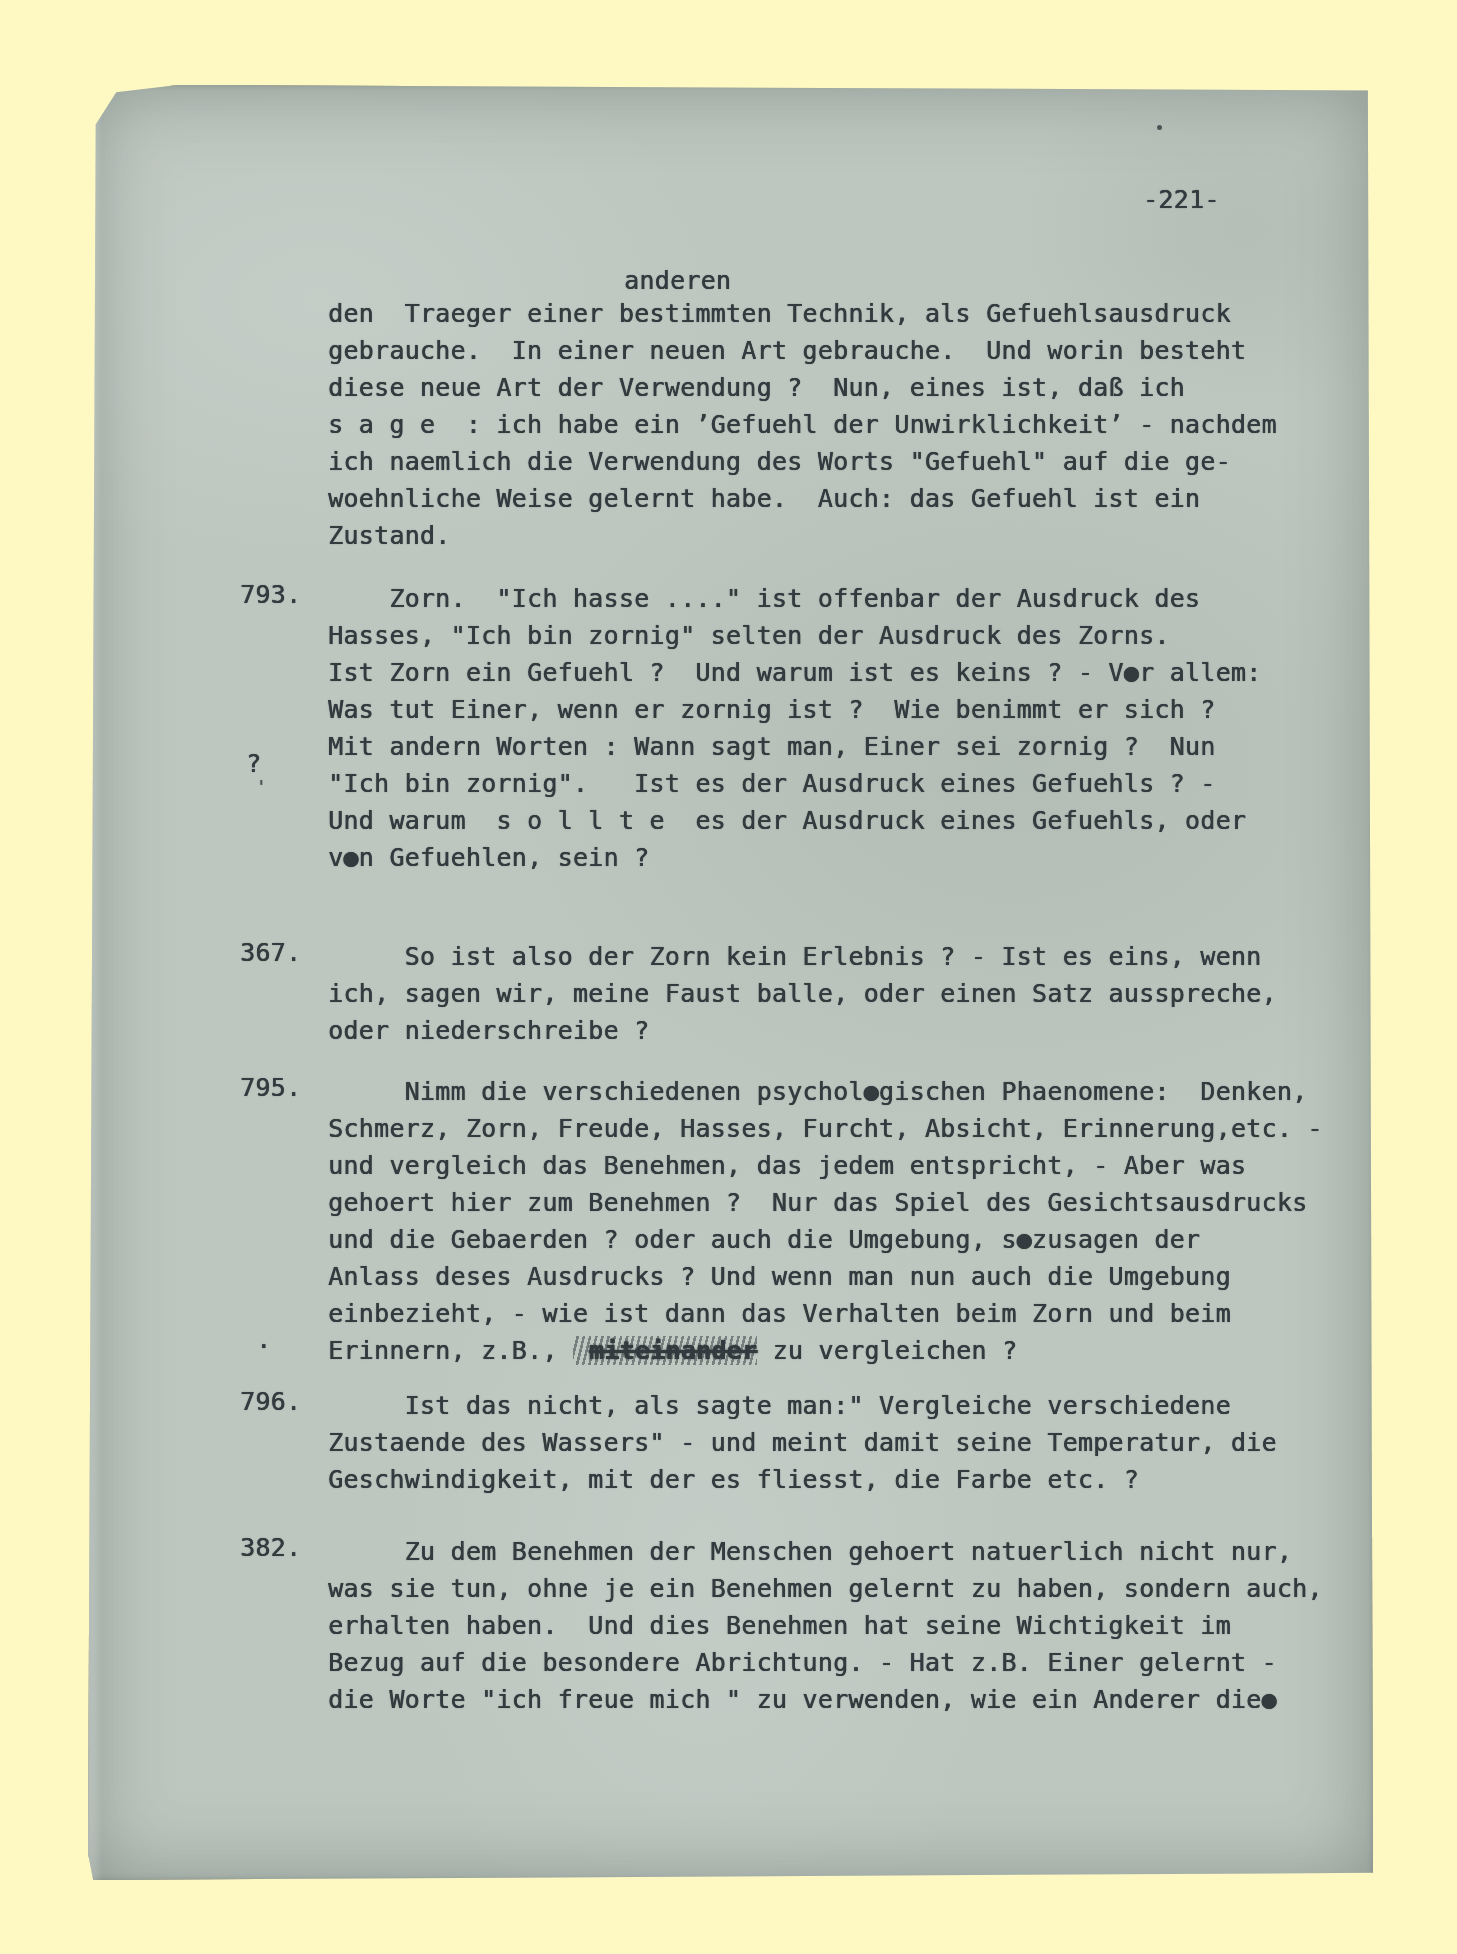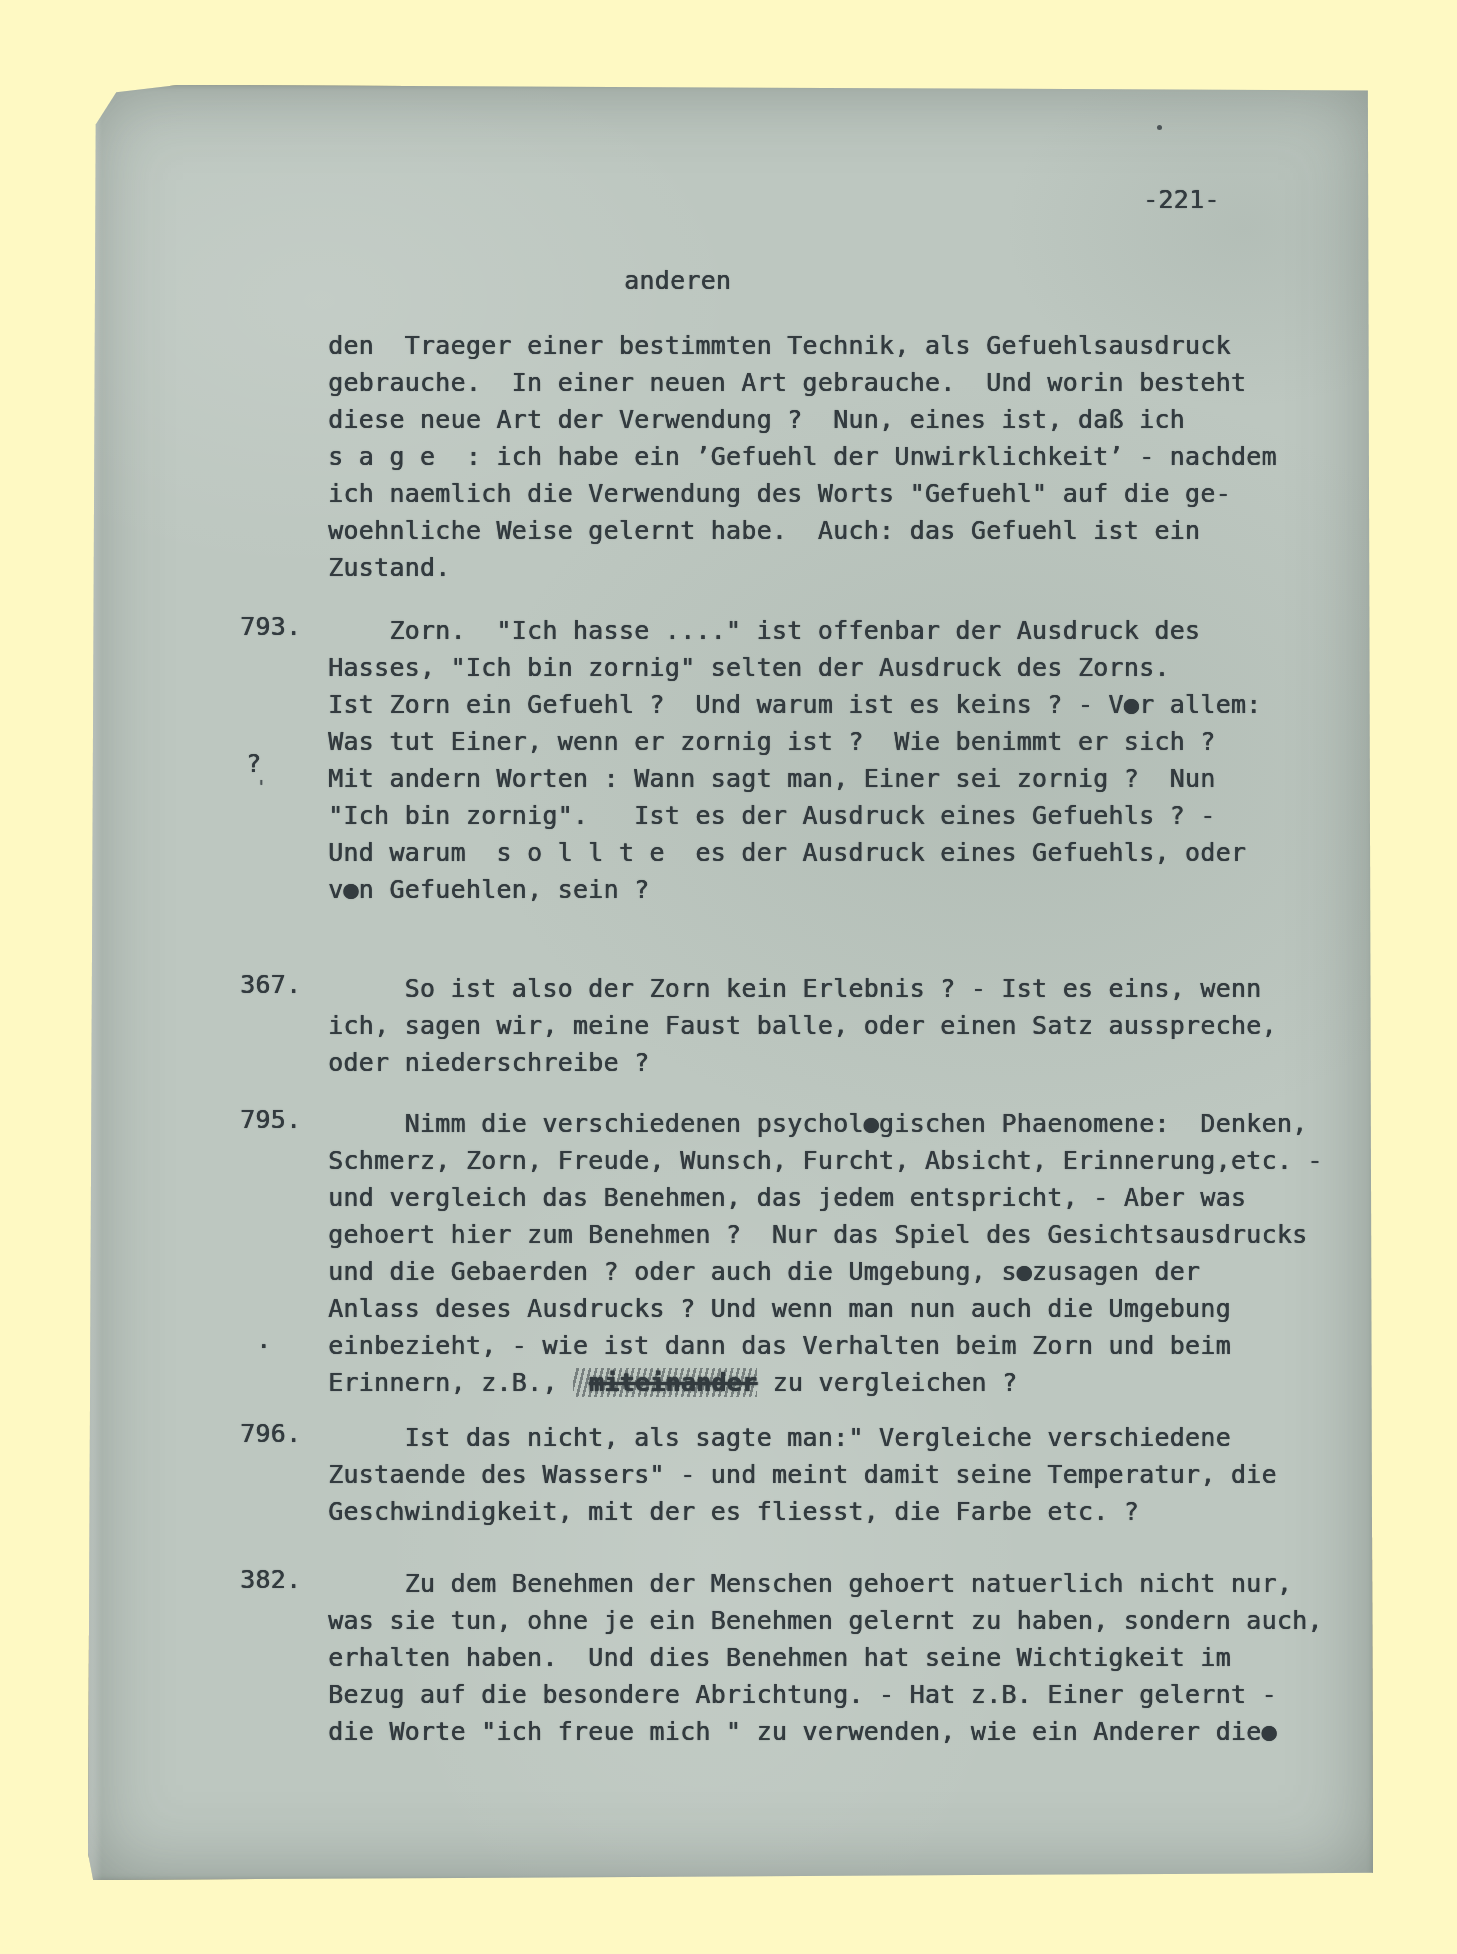--- a/index.html
+++ b/index.html
@@ -19,21 +19,21 @@
   .paper::before{ 
     content:"";position:absolute;left:0;top:0;bottom:0;width:14px;
     background:linear-gradient(90deg, rgba(255,255,255,0.30), rgba(255,255,255,0.0));
     pointer-events:none;
   }
   .ink{color:#333b3f; text-shadow:0.45px 0 0 currentColor, 0 0 1.2px rgba(51,59,63,0.55);}
   .pagenum{position:absolute;left:1055px;top:100px;font-size:25px;letter-spacing:0.25px;}
   .speck{position:absolute;border-radius:50%;background:#3a4246;}
   .pagenum-dot{left:1069px;top:40px;width:5px;height:5px;opacity:.85;}
   .insertion{position:absolute;left:536px;top:181px;font-size:25px;letter-spacing:0.25px;}
-  .sec{position:absolute;left:0;width:1285px;margin-top:32px;}
+  .sec{position:absolute;left:0;width:1285px;}
   .sec .num{position:absolute;left:152px;top:0;font-size:25px;letter-spacing:0.25px;}
   .sec .lines{margin-left:240px;}
   .line{height:37px;line-height:37px;font-size:25px;letter-spacing:0.25px;white-space:pre;}
   .margin-mark{position:absolute;font-size:25px;}
   .qmark{left:158px;top:664px;}
   .tick{left:168px;top:692px;font-size:17px;opacity:.8;}
   .dotmark{left:168px;top:1240px;}
   .struck{
     font-weight:bold;
     text-decoration:line-through;
@@ -89,21 +89,21 @@
         <div class="line">     So ist also der Zorn kein Erlebnis ? - Ist es eins, wenn</div>
         <div class="line">ich, sagen wir, meine Faust balle, oder einen Satz ausspreche,</div>
         <div class="line">oder niederschreibe ?</div>
       </div>
     </section>
 
     <section class="sec ink" style="top:988px">
       <div class="num">795.</div>
       <div class="lines">
         <div class="line">     Nimm die verschiedenen psychol●gischen Phaenomene:  Denken,</div>
-        <div class="line">Schmerz, Zorn, Freude, Wunsch, Furcht, Absicht, Erinnerung,etc. -</div>
+        <div class="line">Schmerz, Zorn, Freude, Hasses, Furcht, Absicht, Erinnerung,etc. -</div>
         <div class="line">und vergleich das Benehmen, das jedem entspricht, - Aber was</div>
         <div class="line">gehoert hier zum Benehmen ?  Nur das Spiel des Gesichtsausdrucks</div>
         <div class="line">und die Gebaerden ? oder auch die Umgebung, s●zusagen der</div>
         <div class="line">Anlass deses Ausdrucks ? Und wenn man nun auch die Umgebung</div>
         <div class="line">einbezieht, - wie ist dann das Verhalten beim Zorn und beim</div>
         <div class="line"><span>Erinnern, z.B., </span><span class="struck">miteinander</span><span> zu vergleichen ?</span></div>
       </div>
     </section>
 
     <div class="margin-mark dotmark ink">.</div>

